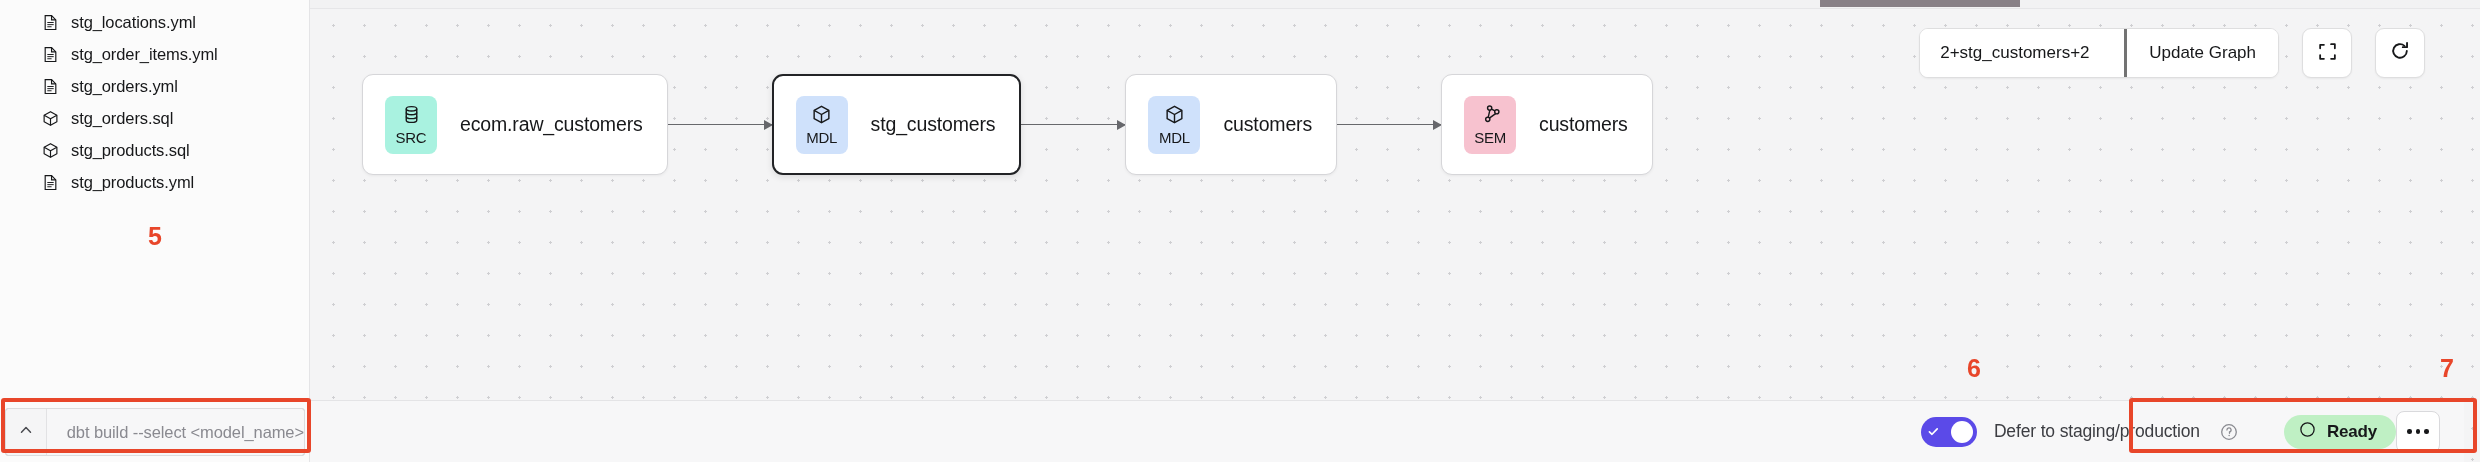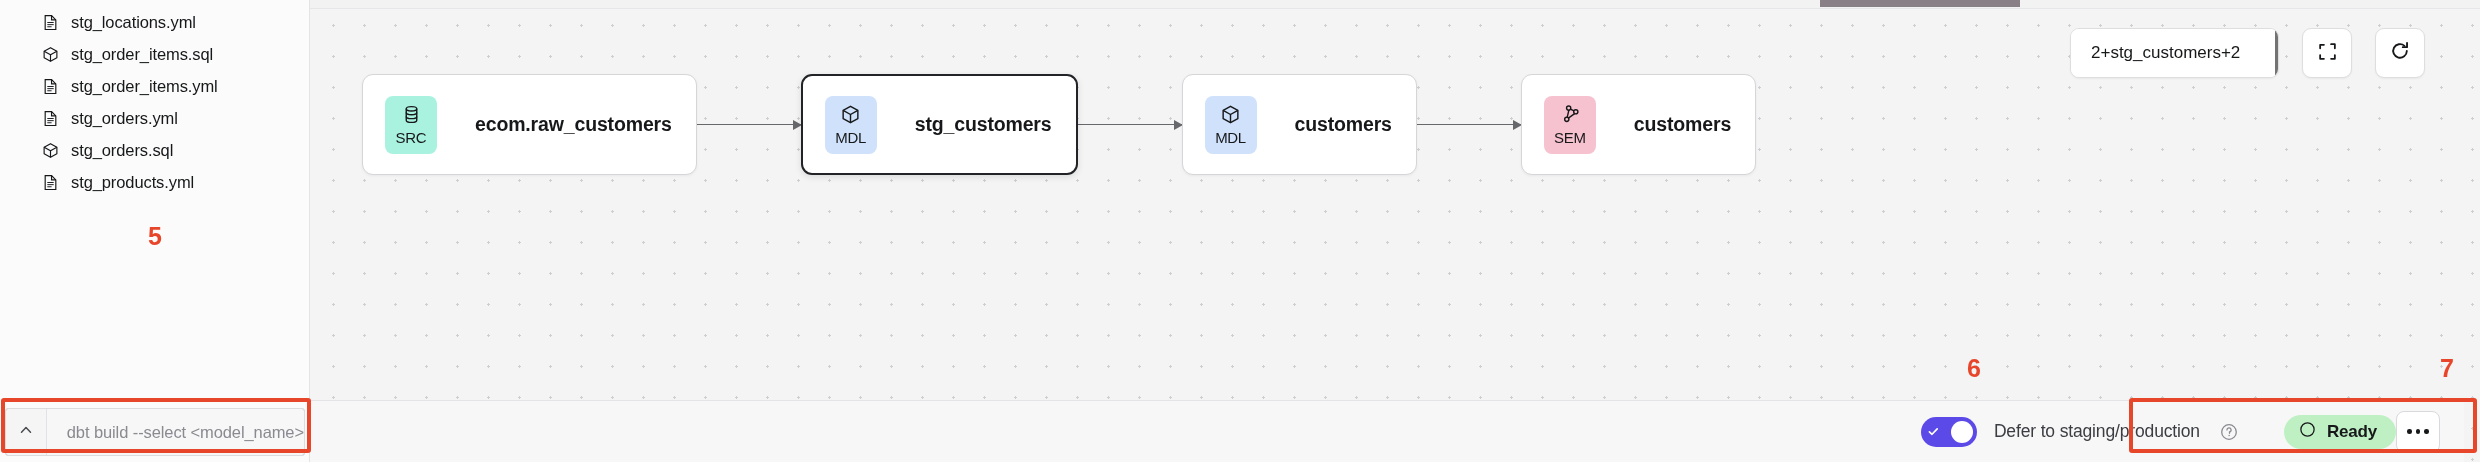--- a/index.html
+++ b/index.html
@@ -151,25 +151,24 @@
     flex: 0 0 52px;
   }
   .badge-src { background: #a9f2e0; }
   .badge-mdl { background: #cfe1fb; }
   .badge-sem { background: #f7c2cf; }
   .badge-text {
     font-size: 15px; font-weight: 400; color: #17181a;
     letter-spacing: -0.3px; line-height: 1;
   }
   .node-label {
-    margin-left: 38px;
+    margin-left: 23px;
     font-size: 19.5px; color: #17181a;
     letter-spacing: -0.15px;
     white-space: nowrap;
-    font-weight: bold;
   }
   .edge {
     position: relative;
     width: 104px; height: 2px;
     display: flex; align-items: center;
     z-index: 1;
   }
   .edge-line { width: 100%; height: 1.6px; background: #67686c; }
   .edge-arrow {
     position: absolute; right: -1px; top: 50%;
@@ -268,73 +267,73 @@
         <span class="file-icon">
           <svg viewBox="0 0 16 16" width="17" height="17" fill="none" stroke="#17181a" stroke-width="1.1">
             <path d="M3 1.6h6l4 4v9H3z"></path>
               <path d="M9 1.6v4h4"></path>
             <path d="M5 8h6M5 10h6M5 12h4" stroke-width="0.9"></path>
           </svg>
         </span>
         <span class="file-label">stg_locations.yml</span>
       </div>
 
+
+      <div class="file-item">
+        <span class="file-icon">
+          <svg viewBox="0 0 16 16" width="17" height="17" fill="none" stroke="#17181a" stroke-width="1.1">
+            <path d="M3 1.6h6l4 4v9H3z"></path>
+              <path d="M9 1.6v4h4"></path>
+            <path d="M5 8h6M5 10h6M5 12h4" stroke-width="0.9"></path>
+          </svg>
+        </span>
+        <span class="file-label">stg_order_items.yml</span>
+      </div>
+
+      <div class="file-item">
+        <span class="file-icon">
+          <svg viewBox="0 0 16 16" width="17" height="17" fill="none" stroke="#17181a" stroke-width="1.1">
+            <path d="M3 1.6h6l4 4v9H3z"></path>
+              <path d="M9 1.6v4h4"></path>
+            <path d="M5 8h6M5 10h6M5 12h4" stroke-width="0.9"></path>
+          </svg>
+        </span>
+        <span class="file-label">stg_orders.yml</span>
+      </div>
+
       <div class="file-item">
         <span class="file-icon">
           <svg viewBox="0 0 16 16" width="17" height="17" fill="none" stroke="#17181a" stroke-width="1.1" stroke-linejoin="round">
             <path d="M8 1.6 14 5v6L8 14.4 2 11V5z"></path>
               <path d="M2 5l6 3.3L14 5"></path>
               <path d="M8 8.3v6.1"></path>
           </svg>
         </span>
-        <span class="file-label">stg_order_items.sql</span>
+        <span class="file-label">stg_orders.sql</span>
+      </div>
+
+      <div class="file-item">
+        <span class="file-icon">
+          <svg viewBox="0 0 16 16" width="17" height="17" fill="none" stroke="#17181a" stroke-width="1.1" stroke-linejoin="round">
+            <path d="M8 1.6 14 5v6L8 14.4 2 11V5z"></path>
+              <path d="M2 5l6 3.3L14 5"></path>
+              <path d="M8 8.3v6.1"></path>
+          </svg>
+        </span>
+        <span class="file-label">stg_products.sql</span>
       </div>
 
       <div class="file-item">
         <span class="file-icon">
           <svg viewBox="0 0 16 16" width="17" height="17" fill="none" stroke="#17181a" stroke-width="1.1">
             <path d="M3 1.6h6l4 4v9H3z"></path>
               <path d="M9 1.6v4h4"></path>
             <path d="M5 8h6M5 10h6M5 12h4" stroke-width="0.9"></path>
           </svg>
         </span>
-        <span class="file-label">stg_order_items.yml</span>
-      </div>
-
-      <div class="file-item">
-        <span class="file-icon">
-          <svg viewBox="0 0 16 16" width="17" height="17" fill="none" stroke="#17181a" stroke-width="1.1">
-            <path d="M3 1.6h6l4 4v9H3z"></path>
-              <path d="M9 1.6v4h4"></path>
-            <path d="M5 8h6M5 10h6M5 12h4" stroke-width="0.9"></path>
-          </svg>
-        </span>
-        <span class="file-label">stg_orders.yml</span>
-      </div>
-
-      <div class="file-item">
-        <span class="file-icon">
-          <svg viewBox="0 0 16 16" width="17" height="17" fill="none" stroke="#17181a" stroke-width="1.1" stroke-linejoin="round">
-            <path d="M8 1.6 14 5v6L8 14.4 2 11V5z"></path>
-              <path d="M2 5l6 3.3L14 5"></path>
-              <path d="M8 8.3v6.1"></path>
-          </svg>
-        </span>
-        <span class="file-label">stg_orders.sql</span>
-      </div>
-
-
-      <div class="file-item">
-        <span class="file-icon">
-          <svg viewBox="0 0 16 16" width="17" height="17" fill="none" stroke="#17181a" stroke-width="1.1">
-            <path d="M3 1.6h6l4 4v9H3z"></path>
-              <path d="M9 1.6v4h4"></path>
-            <path d="M5 8h6M5 10h6M5 12h4" stroke-width="0.9"></path>
-          </svg>
-        </span>
         <span class="file-label">stg_products.yml</span>
       </div>
 
     </div>
 
     <div class="cmd-bar">
       <div class="cmd-caret">
         <span>
           <svg viewBox="0 0 16 16" width="16" height="16" fill="none" stroke="#4a4b50" stroke-width="1.5" stroke-linecap="round" stroke-linejoin="round">
             <path d="M3.5 10.2 8 5.6l4.5 4.6"></path>
@@ -347,20 +346,21 @@
 
   <div class="canvas">
 
     <div class="top-scroll">
       <div class="top-scroll-thumb"></div>
     </div>
 
     <div class="toolbar">
       <div class="selector-group">
         <div class="selector-input">2+stg_customers+2</div>
+        <div class="update-btn">Update Graph</div>
       </div>
       <div class="icon-btn">
         <span>
           <svg viewBox="0 0 20 20" width="21" height="21" fill="none" stroke="#17181a" stroke-width="1.7" stroke-linecap="round" stroke-linejoin="round">
             <path d="M3 7V3.6h3.6M13.4 3h3.6V7M17 13.4V17h-3.6M6.6 17H3v-3.6"></path>
           </svg>
         </span>
       </div>
       <div class="icon-btn">
         <span>

